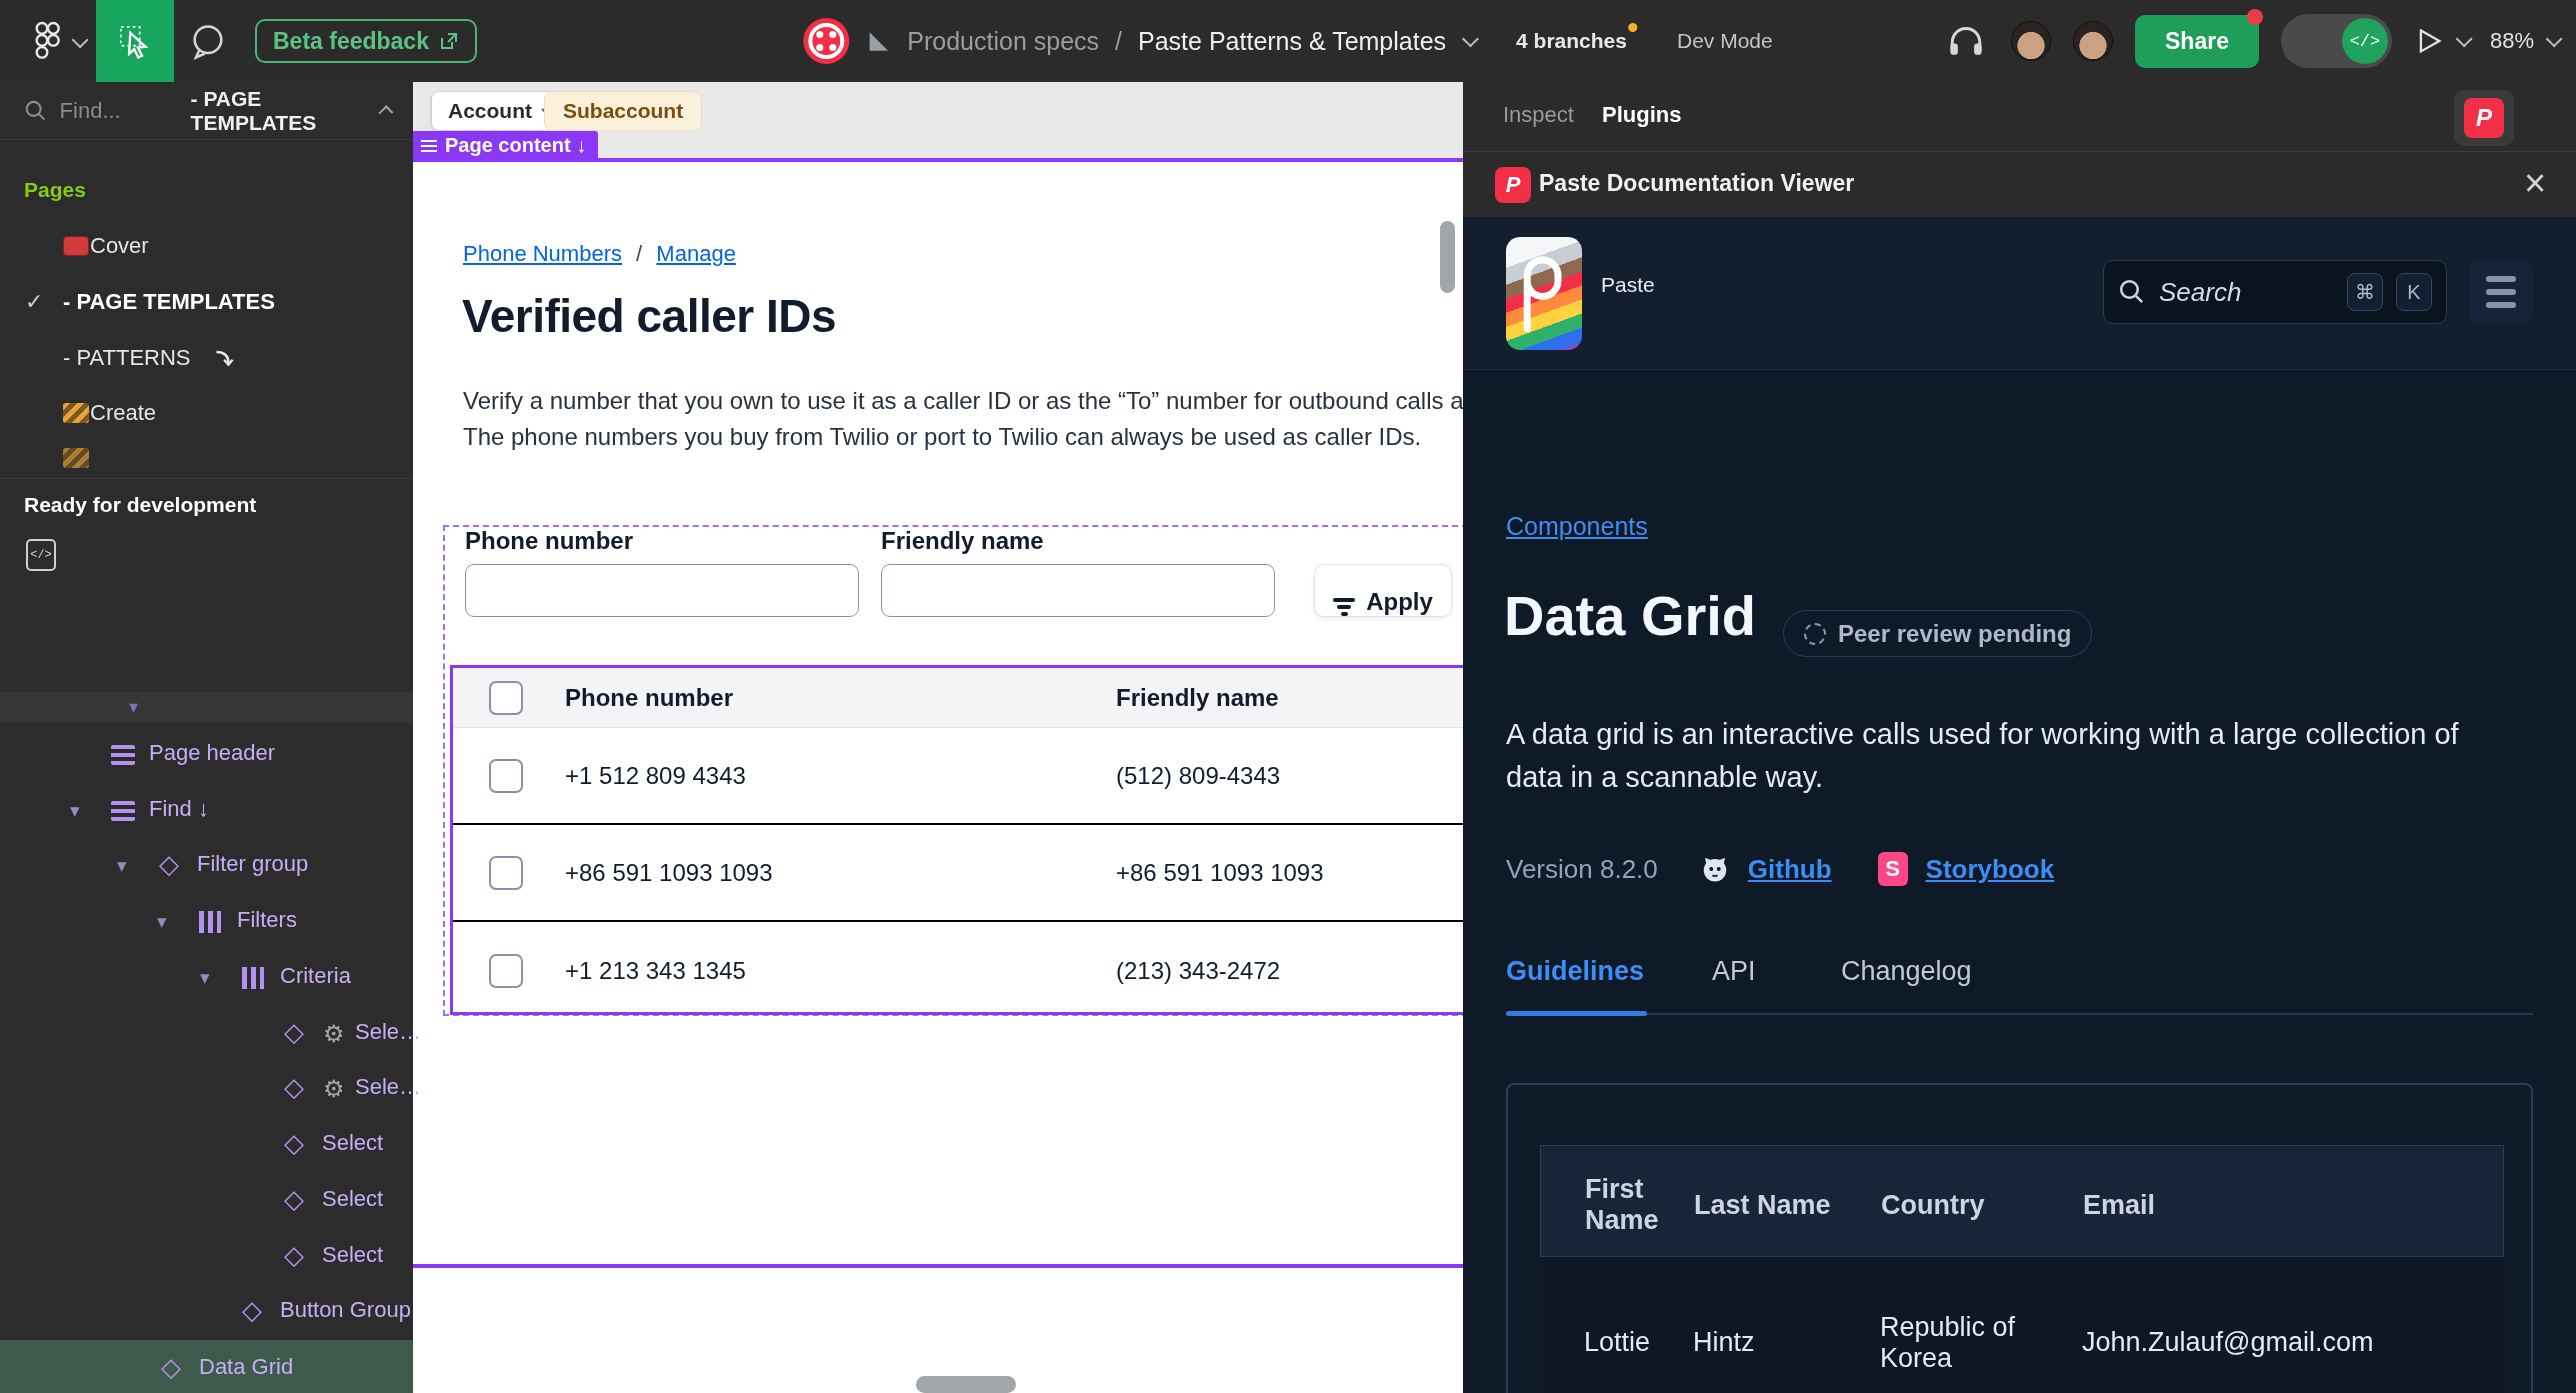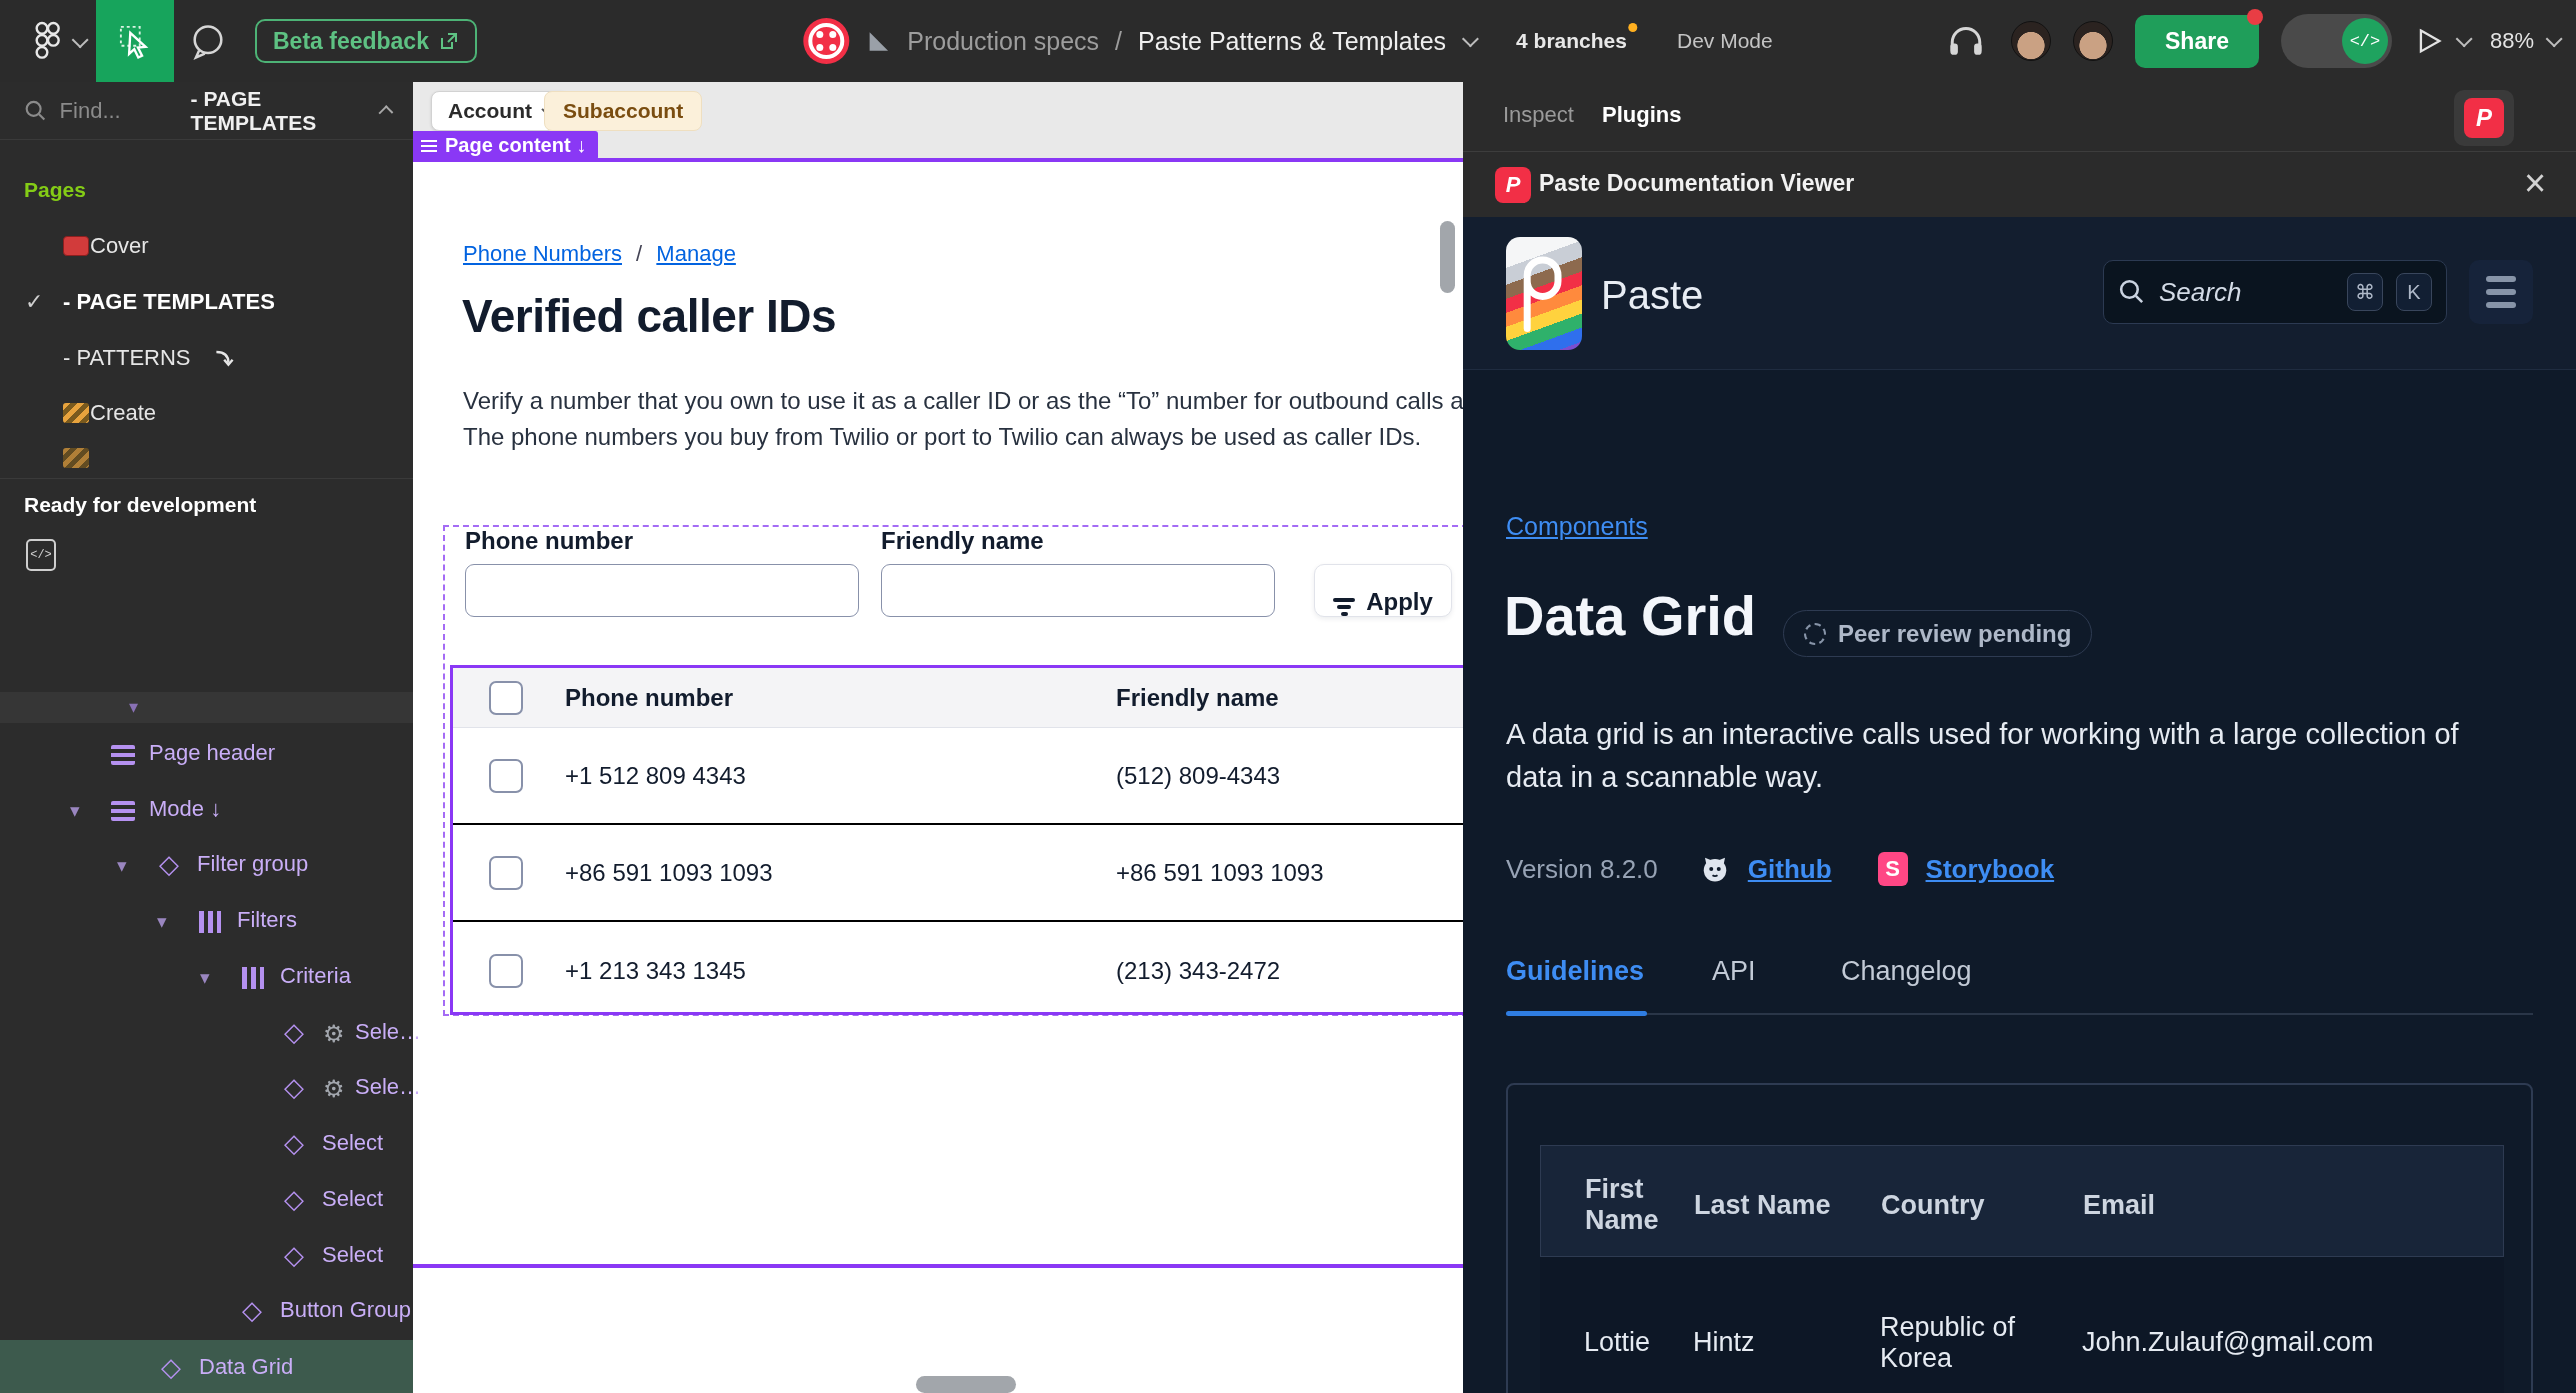--- a/index.html
+++ b/index.html
@@ -101,21 +101,21 @@
   .plugin-chip { position:absolute; left:991px; top:8px; width:60px; height:56px; background:#3a3a3a; border-radius:10px; display:flex; align-items:center; justify-content:center; }
   .paste-red { background:#f22f46; color:#fff; border-radius:8px; font-weight:bold; display:flex; align-items:center; justify-content:center; font-style:italic; }
   .plugin-titlebar { position:absolute; left:0; top:70px; width:1113px; height:66px; background:#2b2b2b; border-bottom:1px solid #1c1c1c; }
   .plugin-title { position:absolute; left:76px; top:18px; color:#f2f2f2; font-size:23px; font-weight:bold; }
   .close-x { position:absolute; left:1061px; top:8px; color:#d2d2d2; font-size:38px; font-weight:300; line-height:46px; }
   .plugin-body { position:absolute; left:0; top:135px; width:1113px; height:1177px; background:#0f1a29; overflow:hidden; }
   .brand-band { position:absolute; left:0; top:0; width:1113px; height:153px; background:#131e2f; border-bottom:1px solid #1f2c40; }
   .rainbow { position:absolute; left:43px; top:20px; width:76px; height:113px; border-radius:14px; overflow:hidden;
      background:linear-gradient(160deg,#f5f6f7 0 22%, #c9ced6 22% 34%, #8d6a4e 34% 44%, #f22f46 44% 54%, #ff8a3d 54% 64%, #ffd23e 64% 74%, #2fb16b 74% 84%, #2f6fed 84% 94%, #7a4fd0 94% 100%); }
   .rainbow svg { position:absolute; left:10px; top:18px; }
-  .brand-name { position:absolute; left:138px; top:56px; color:#e8edf4; font-size:40px; }
+  .brand-name { position:absolute; left:138px; top:56px; color:#e8edf4; font-size:21px; }
   .search-box { position:absolute; left:640px; top:43px; width:344px; height:64px; background:#0a141f; border:1px solid #2c3a52; border-radius:10px; display:flex; align-items:center; padding:0 14px; gap:13px; }
   .search-text { color:#d3dbe6; font-size:26px; font-style:italic; flex:1; }
   .kbd { width:36px; height:38px; border:1px solid #39465c; border-radius:8px; background:#121f33; color:#aeb8c8; font-size:20px; display:flex; align-items:center; justify-content:center; }
   .hamburger { position:absolute; left:1006px; top:43px; width:64px; height:64px; background:#16233a; border-radius:10px; display:flex; flex-direction:column; justify-content:center; align-items:center; gap:7px; }
   .hamburger i { width:30px; height:6px; border-radius:3px; background:#8794a8; }
   .components-link { position:absolute; left:43px; top:295px; color:#3e8df3; font-size:25px; text-decoration:underline; }
   .doc-h1 { position:absolute; left:41px; top:366px; color:#f3f6fb; font-size:56px; font-weight:bold; }
   .review-badge { position:absolute; left:320px; top:393px; height:47px; border:1px solid #2e3b52; border-radius:24px; display:flex; align-items:center; gap:12px; padding:0 20px; color:#aeb8c8; font-size:24px; font-weight:bold; }
   .dash-circle { width:22px; height:22px; border:2px dashed #8794a8; border-radius:50%; }
   .doc-desc { position:absolute; left:43px; top:496px; width:995px; color:#e6ebf2; font-size:29px; line-height:43px; }
@@ -273,21 +273,21 @@
       <span class="faded-chev">▾</span>
     </div>
 
     <div class="layer-row" style="top:644px;">
       <span class="lr-icon ibars" style="left:111px; top:19px;"></span>
       <span class="lr-label" style="left:149px;">Page header</span>
     </div>
     <div class="layer-row" style="top:700px;">
       <span class="lr-chev" style="left:70px;">▾</span>
       <span class="lr-icon ibars" style="left:111px; top:19px;"></span>
-      <span class="lr-label" style="left:149px;">Mode ↓</span>
+      <span class="lr-label" style="left:149px;">Find ↓</span>
     </div>
     <div class="layer-row" style="top:755px;">
       <span class="lr-chev" style="left:117px;">▾</span>
       <span class="lr-icon" style="left:159px;">◇</span>
       <span class="lr-label" style="left:197px;">Filter group</span>
     </div>
     <div class="layer-row" style="top:811px;">
       <span class="lr-chev" style="left:157px;">▾</span>
       <span class="lr-icon icols" style="left:199px; top:18px;"></span>
       <span class="lr-label" style="left:237px;">Filters</span>

